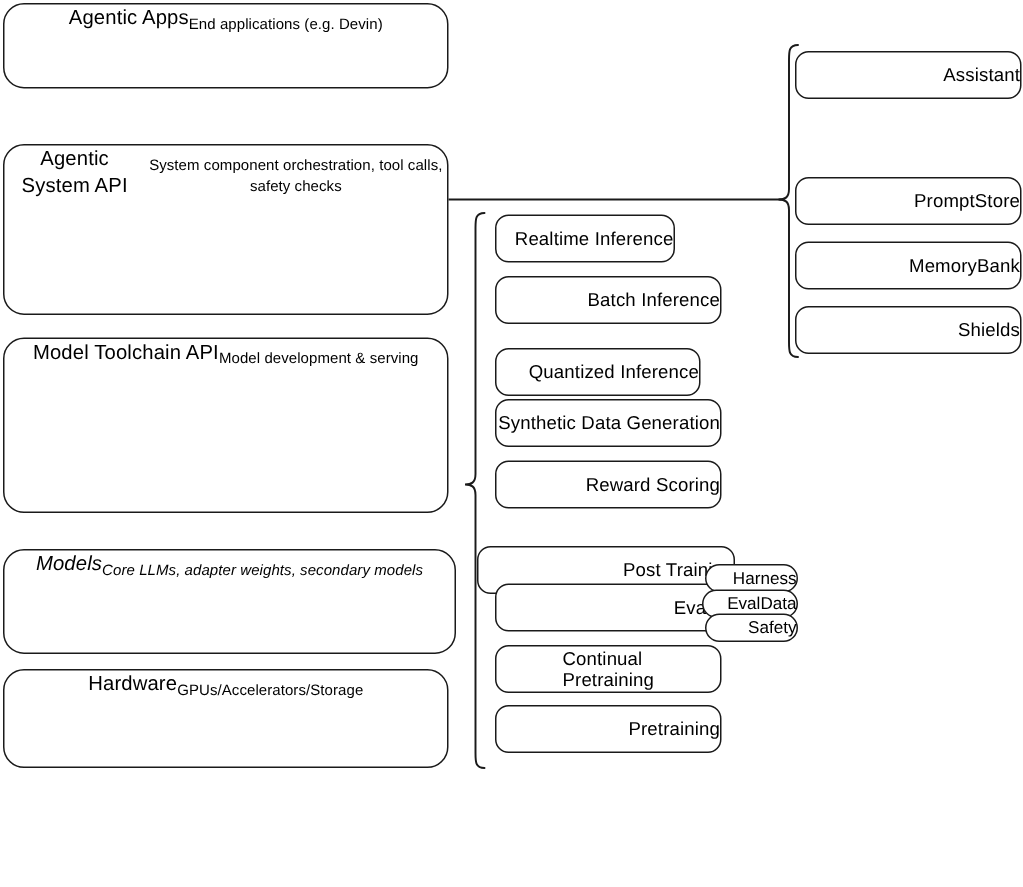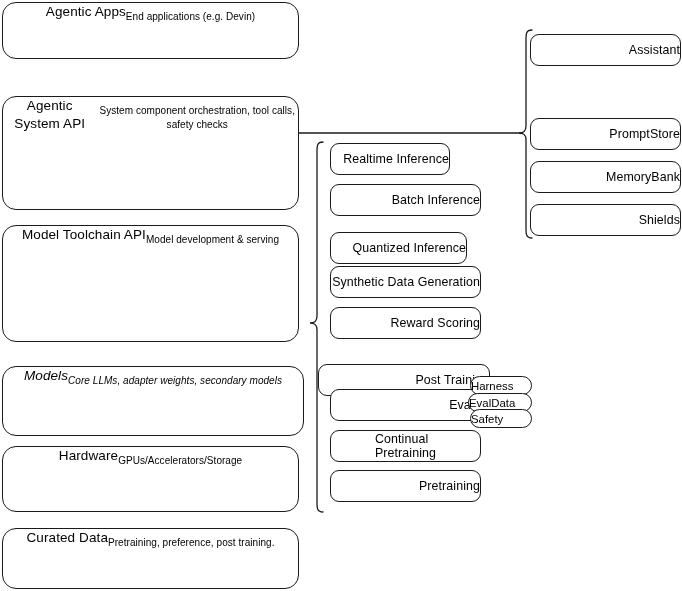--- a/index.html
+++ b/index.html
@@ -57,21 +57,21 @@
   }
   
   .pill {
     position: absolute;
     box-sizing: border-box;
     border: 1.3px solid #1a1a1a;
     border-radius: 999px;
     background: #ffffff;
     display: flex;
     align-items: center;
-    justify-content: flex-start;
+    justify-content: flex-end;
     font-size: 11.4px;
     color: #000000;
     z-index: 6;
   }
   .brace {
     position: absolute;
     z-index: 2;
   }
   .connector {
     position: absolute;
@@ -102,24 +102,20 @@
   <div class="box" style="left:2px; top:366px; width:302px; height:70px;font-style:italic;">
     <div class="title">Models</div>
     <div class="subtitle">Core LLMs, adapter weights, secondary models</div>
   </div>
 
   <div class="box" style="left:2px; top:446px; width:297px; height:66px;">
     <div class="title">Hardware</div>
     <div class="subtitle">GPUs/Accelerators/Storage</div>
   </div>
 
-  <div class="box" style="left:2px; top:528px; width:297px; height:61px;">
-    <div class="title">Curated Data</div>
-    <div class="subtitle">Pretraining, preference, post training.</div>
-  </div>
 
   <div class="connector" style="left:299px; top:126px; width:222px; height:14px;">
     <svg width="222" height="14" viewBox="0 0 222 14">
       <path d="M0 7 H222" stroke="#1a1a1a" stroke-width="1.3" fill="none"></path>
     </svg>
   </div>
 
   <div class="brace" style="left:299px; top:140px; width:26px; height:374px;">
     <svg width="26" height="374" viewBox="0 0 26 374">
       <path d="M24 2

